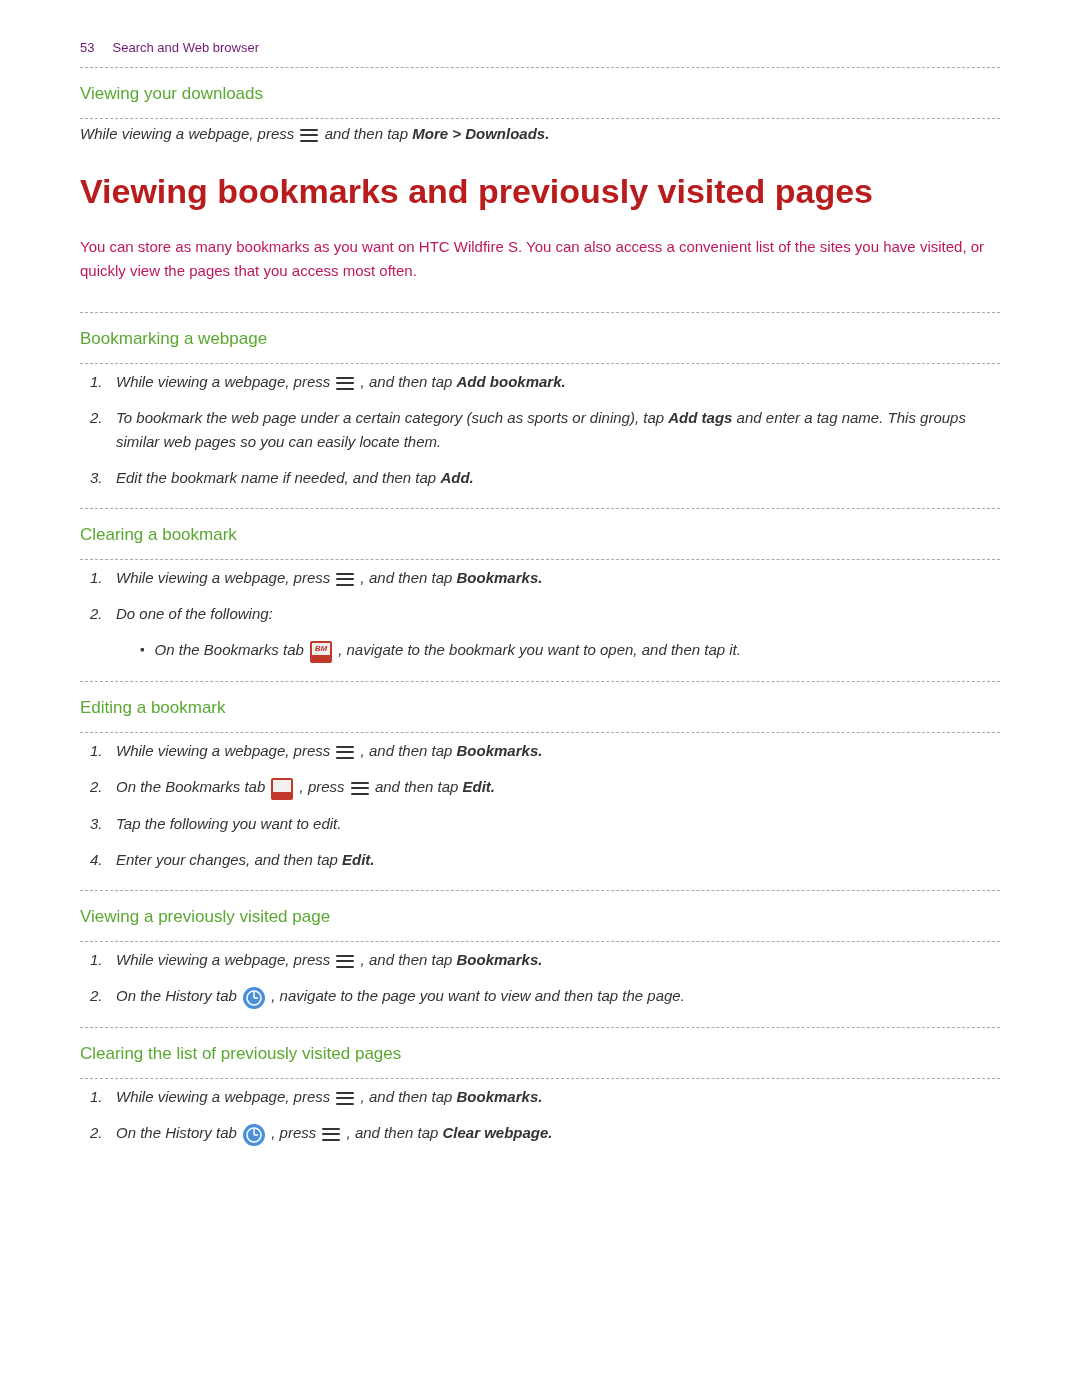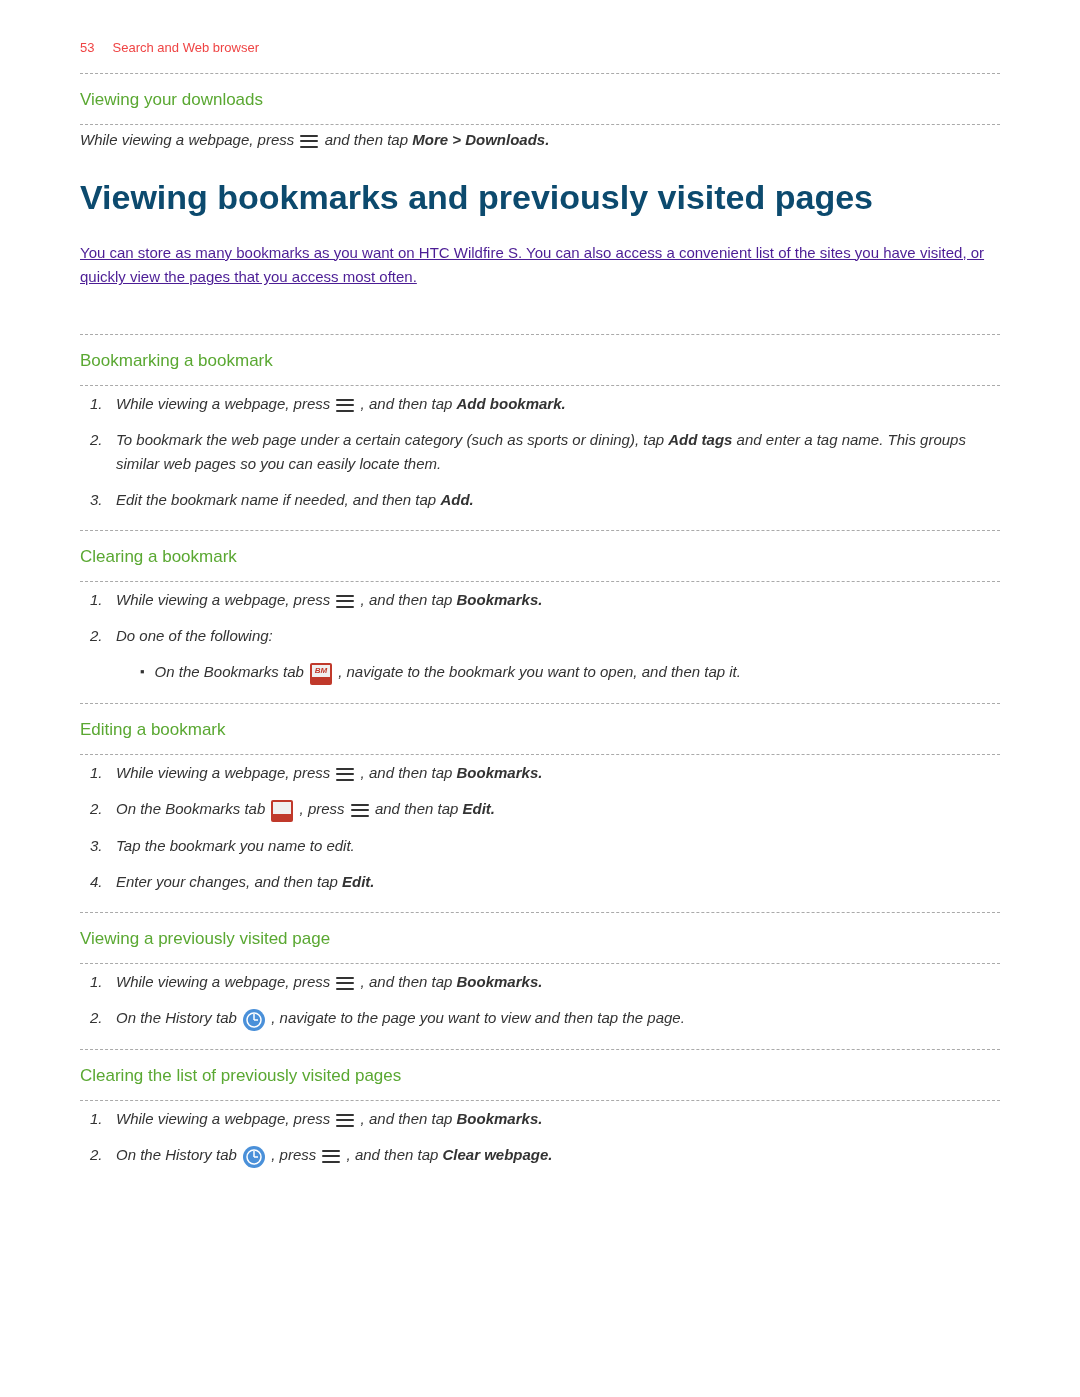--- a/index.html
+++ b/index.html
@@ -13,52 +13,51 @@
       font-family: Arial, Helvetica, sans-serif;
       font-size: 15px;
       color: #333333;
       width: 1080px;
       min-height: 1397px;
       padding: 40px 80px 60px 80px;
     }
 
     .page-header {
       font-size: 13px;
-      color: #ef4444;
-      margin-bottom: 18px;
+      color: #701a75;
+      margin-bottom: 12px;
     }
 
     .divider {
       border: none;
       border-top: 1px dashed #aaaaaa;
       margin: 0 0 6px 0;
     }
 
     .section-title {
       color: #5aa832;
       font-size: 17px;
       font-weight: normal;
       margin-bottom: 14px;
       margin-top: 16px;
     }
 
     .main-title {
-      color: #0c4a6e;
+      color: #b91c1c;
       font-size: 34px;
       font-weight: bold;
       margin: 28px 0 22px 0;
       line-height: 1.25;
     }
 
     .intro-text {
       font-size: 15px;
-      color: #4c1d95;
+      color: #be185d;
       line-height: 1.65;
-      margin-bottom: 44px;
-      text-decoration: underline;
+      margin-bottom: 28px;
     }
 
     .section {
       margin-bottom: 6px;
     }
 
     .section-content {
       margin-bottom: 18px;
       font-style: italic;
     }
@@ -164,21 +163,21 @@
   </div>
 </div>
 
 <h1 class="main-title">Viewing bookmarks and previously visited pages</h1>
 
 <p class="intro-text">You can store as many bookmarks as you want on HTC Wildfire S. You can also access a convenient list of the sites you have visited, or quickly view the pages that you access most often.</p>
 
 <hr class="divider">
 
 <div class="section">
-  <div class="section-title">Bookmarking a bookmark</div>
+  <div class="section-title">Bookmarking a webpage</div>
   <hr class="divider">
   <div class="section-content">
     <ol class="ordered-list">
       <li>
         <span class="num">1.</span>
         <span class="text">
           While viewing a webpage, press
           <span class="hamburger-icon">
             <span></span>
               <span></span>
@@ -285,21 +284,21 @@
             <span></span>
               <span></span>
               <span></span>
           </span>
           and then tap <strong>Edit.</strong>
         </span>
       </li>
       <li>
         <span class="num">3.</span>
         <span class="text">
-          Tap the bookmark you name to edit.
+          Tap the following you want to edit.
         </span>
       </li>
       <li>
         <span class="num">4.</span>
         <span class="text">
           Enter your changes, and then tap <strong>Edit.</strong>
         </span>
       </li>
     </ol>
   </div>

